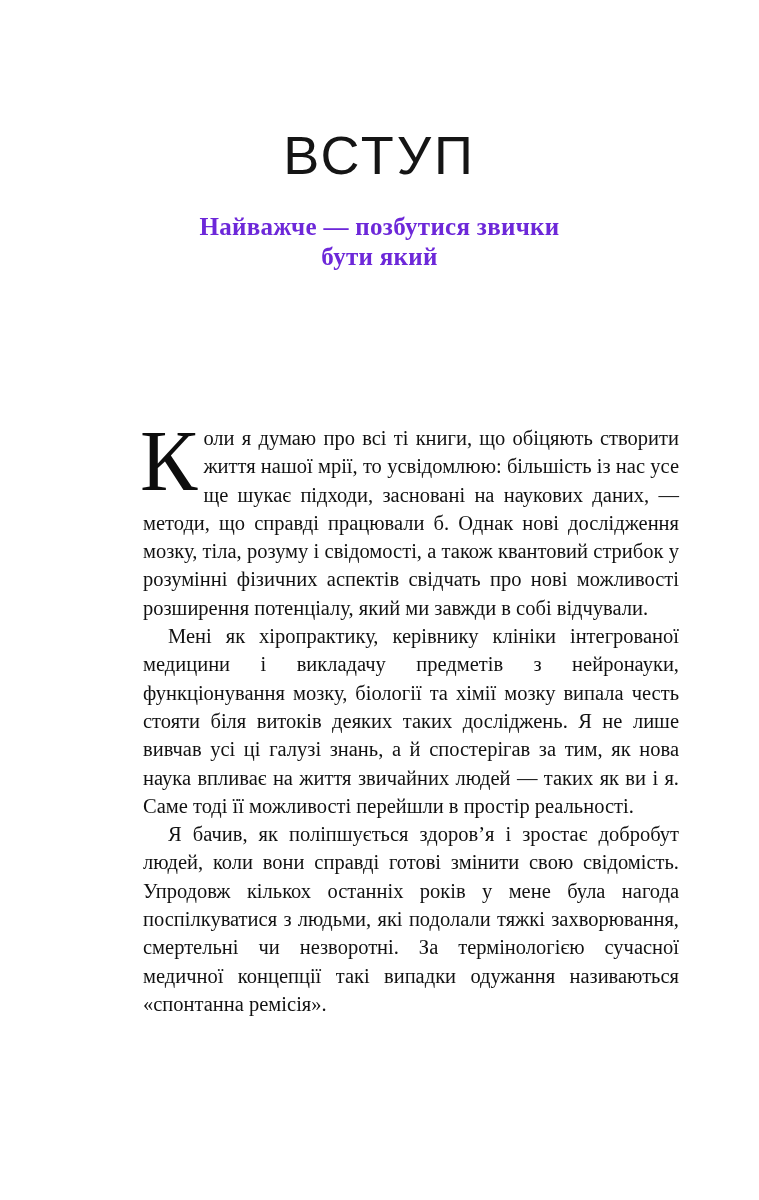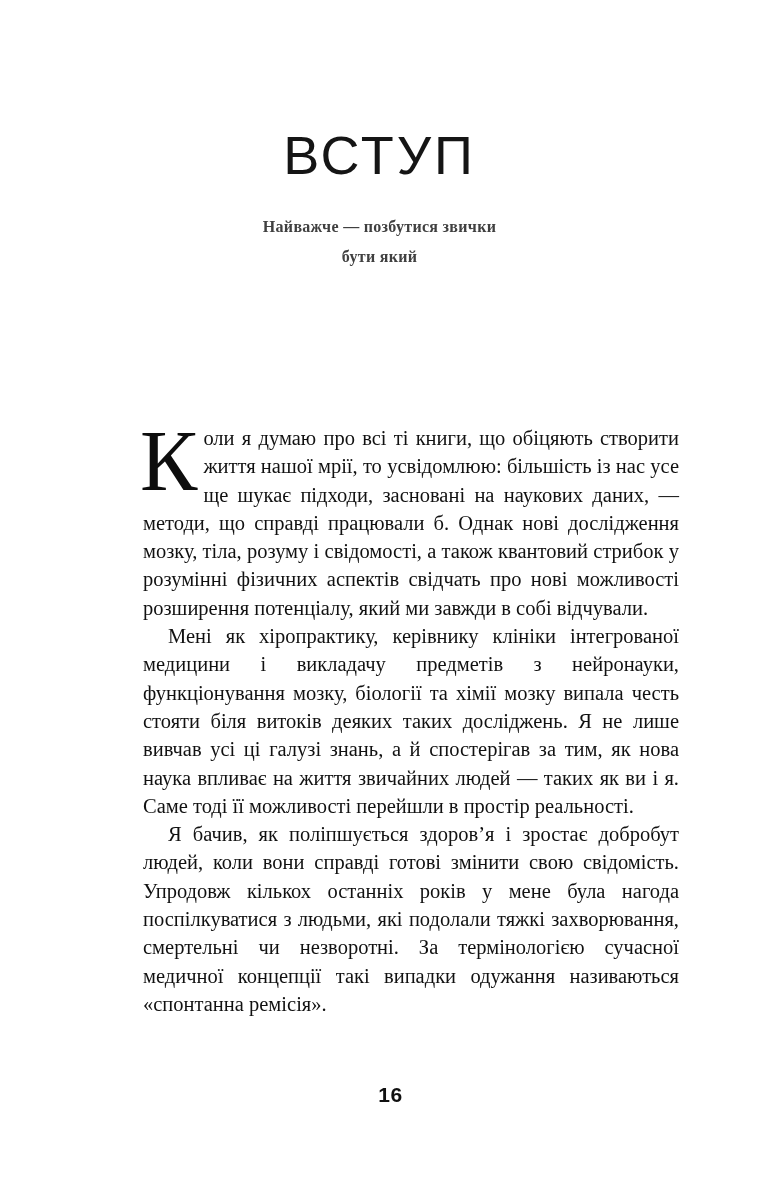--- a/index.html
+++ b/index.html
@@ -45,23 +45,23 @@
   }
 
   .chapter-subtitle {
     position: absolute;
     left: 0;
     right: 0;
     top: 212px;
     text-align: center;
     font-family: "Liberation Serif", "DejaVu Serif", serif;
     font-weight: bold;
-    font-size: 16px;
+    font-size: 25px;
     line-height: 30px;
-    color: #404040;
+    color: #6d28d9;
     letter-spacing: 0.3px;
   }
   .chapter-subtitle .sub-line {
     display: block;
   }
 
   
   .body-block {
     position: absolute;
     left: 143px;
@@ -127,15 +127,14 @@
   <div class="body-block">
 
     <p class="para first"><span class="dropcap">К</span><span>оли я думаю про всі ті книги, що обіцяють створити життя нашої мрії, то усвідомлюю: більшість із нас усе ще шукає підходи, засновані на наукових даних, — методи, що справді працювали б. Однак нові дослідження мозку, тіла, розуму і свідомості, а також квантовий стрибок у розумінні фізичних аспектів свідчать про нові можливості розширення потенціалу, який ми завжди в собі відчували.</span></p>
 
     <p class="para"><span>Мені як хіропрактику, керівнику клініки інтегрованої медицини і викладачу предметів з нейронауки, функціонування мозку, біології та хімії мозку випала честь стояти біля витоків деяких таких досліджень. Я не лише вивчав усі ці галузі знань, а й спостерігав за тим, як нова наука впливає на життя звичайних людей  — таких як ви і я. Саме тоді її можливості перейшли в простір реальності.</span></p>
 
     <p class="para"><span>Я бачив, як поліпшується здоров’я і зростає добробут людей, коли вони справді готові змінити свою свідомість. Упродовж кількох останніх років у мене була нагода поспілкуватися з людьми, які подолали тяжкі захворювання, смертельні чи незворотні. За термінологією сучасної медичної концепції такі випадки одужання називаються «спонтанна ремісія».</span></p>
 
   </div>
 
-  <div class="folio">16</div>
 
 </div>
 
 </body></html>

